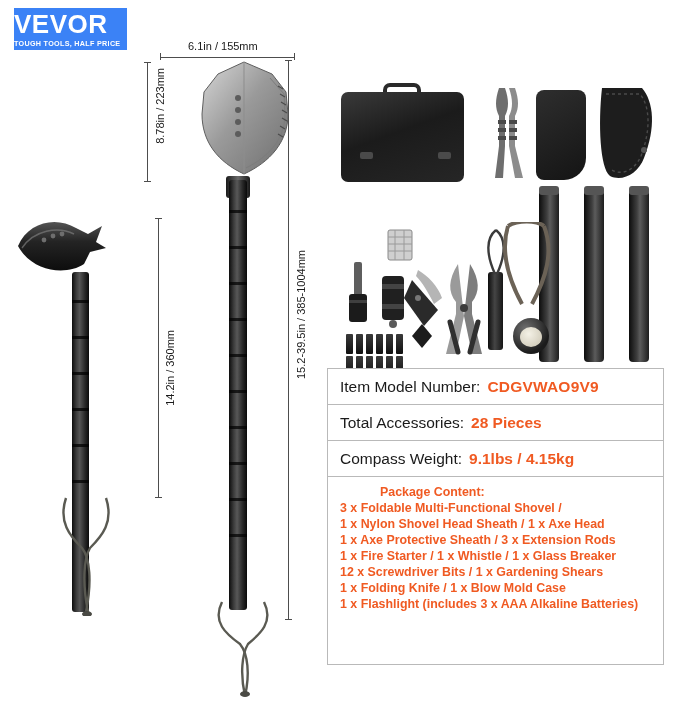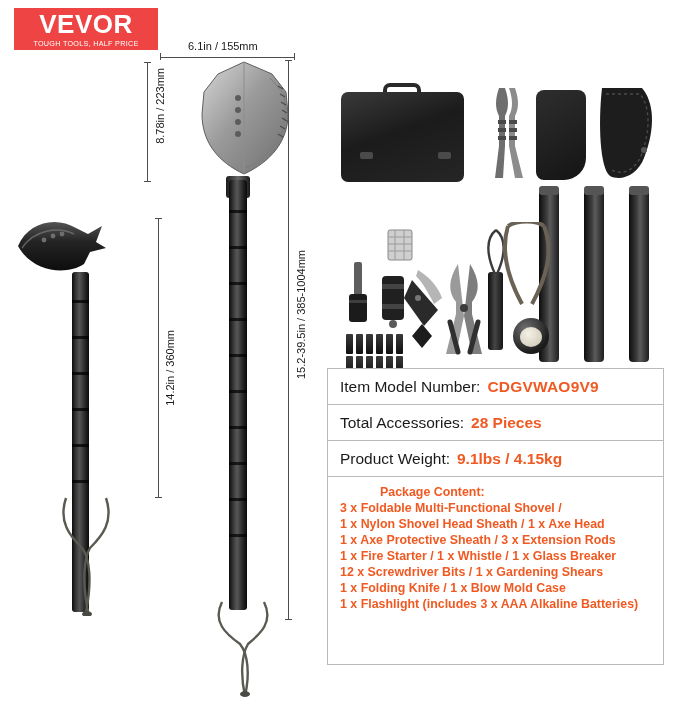--- a/index.html
+++ b/index.html
@@ -11,39 +11,39 @@
     font-family: "Liberation Sans", sans-serif;
     position: relative;
     overflow: hidden;
     color: #111;
   }
 
   
   .logo-wrap {
     position: absolute;
     left: 14px; top: 8px;
-    width: 144px; height: 42px;
-    background: #ef4444;
+    width: 113px; height: 42px;
+    background: #3b82f6;
     display: flex;
     flex-direction: column;
-    align-items: center;
+    align-items: flex-start;
     justify-content: center;
   }
   .logo-main {
     color: #fff;
     font-weight: bold;
     font-size: 26px;
     letter-spacing: 0.5px;
     line-height: 1;
     font-family: "Liberation Sans", sans-serif;
   }
   .logo-sub {
     color: #fff;
     font-size: 7.2px;
-    font-weight: normal;
+    font-weight: bold;
     letter-spacing: 0.3px;
     margin-top: 3px;
     line-height: 1;
   }
 
   
   .dim-label {
     position: absolute;
     font-size: 11px;
     color: #1a1a1a;
@@ -430,21 +430,21 @@
     <span>Item Model Number:</span>
     <span class="val">CDGVWAO9V9</span>
   </div>
 
   <div class="panel-row">
     <span>Total Accessories:</span>
     <span class="val">28 Pieces</span>
   </div>
 
   <div class="panel-row">
-    <span>Product Weight:</span>
+    <span>Compass Weight:</span>
     <span class="val">9.1lbs / 4.15kg</span>
   </div>
 
   <div class="panel-content">
     <div class="pc-title">Package Content:</div>
     <div class="pc-line">3 x Foldable Multi-Functional Shovel /</div>
     <div class="pc-line">1 x Nylon Shovel Head Sheath / 1 x Axe Head</div>
     <div class="pc-line">1 x Axe Protective Sheath / 3 x Extension Rods</div>
     <div class="pc-line">1 x Fire Starter / 1 x Whistle / 1 x Glass Breaker</div>
     <div class="pc-line">12 x Screwdriver Bits / 1 x Gardening Shears</div>

